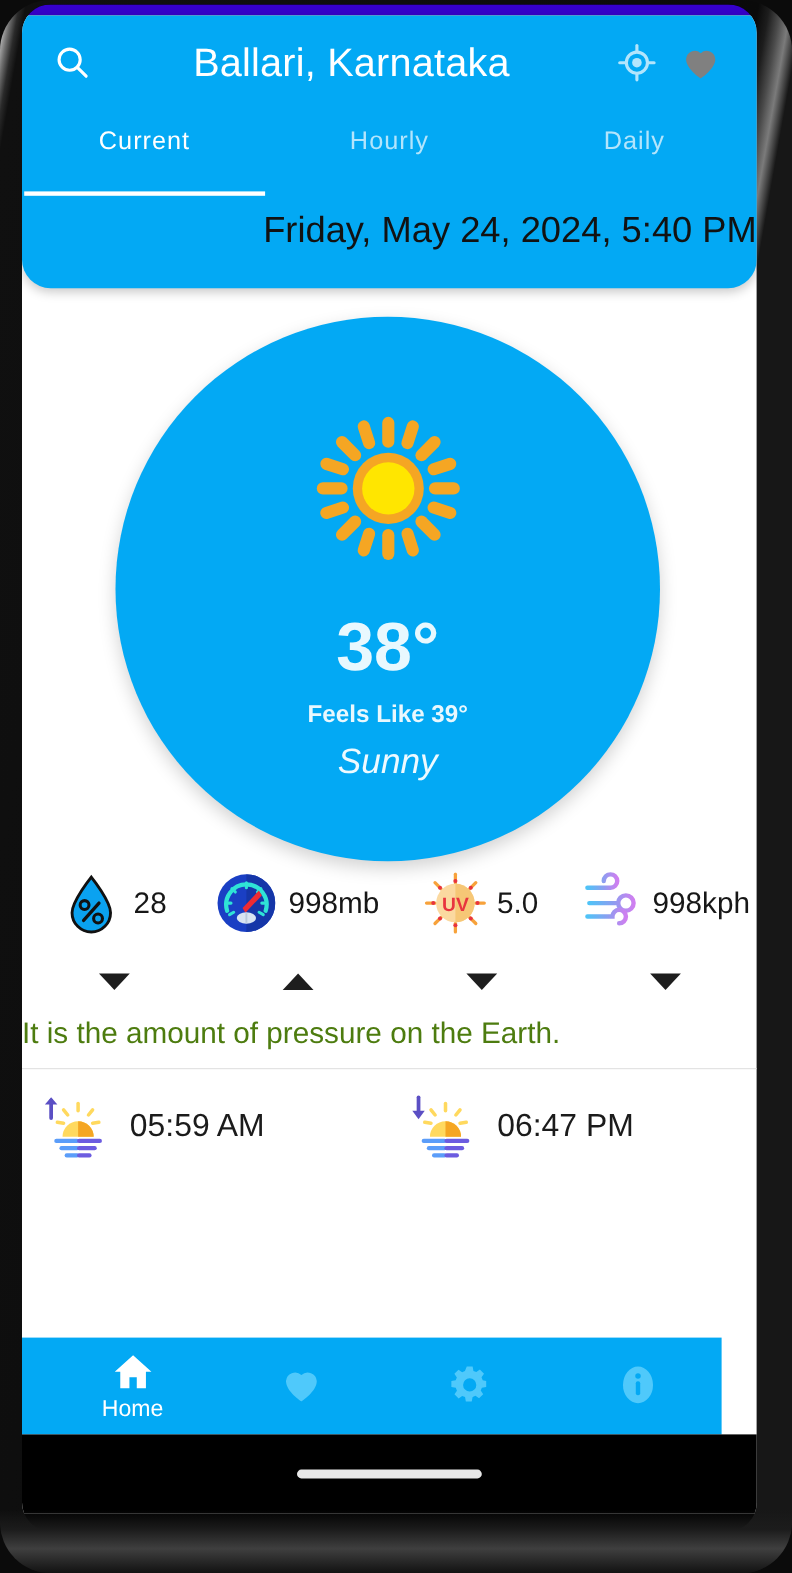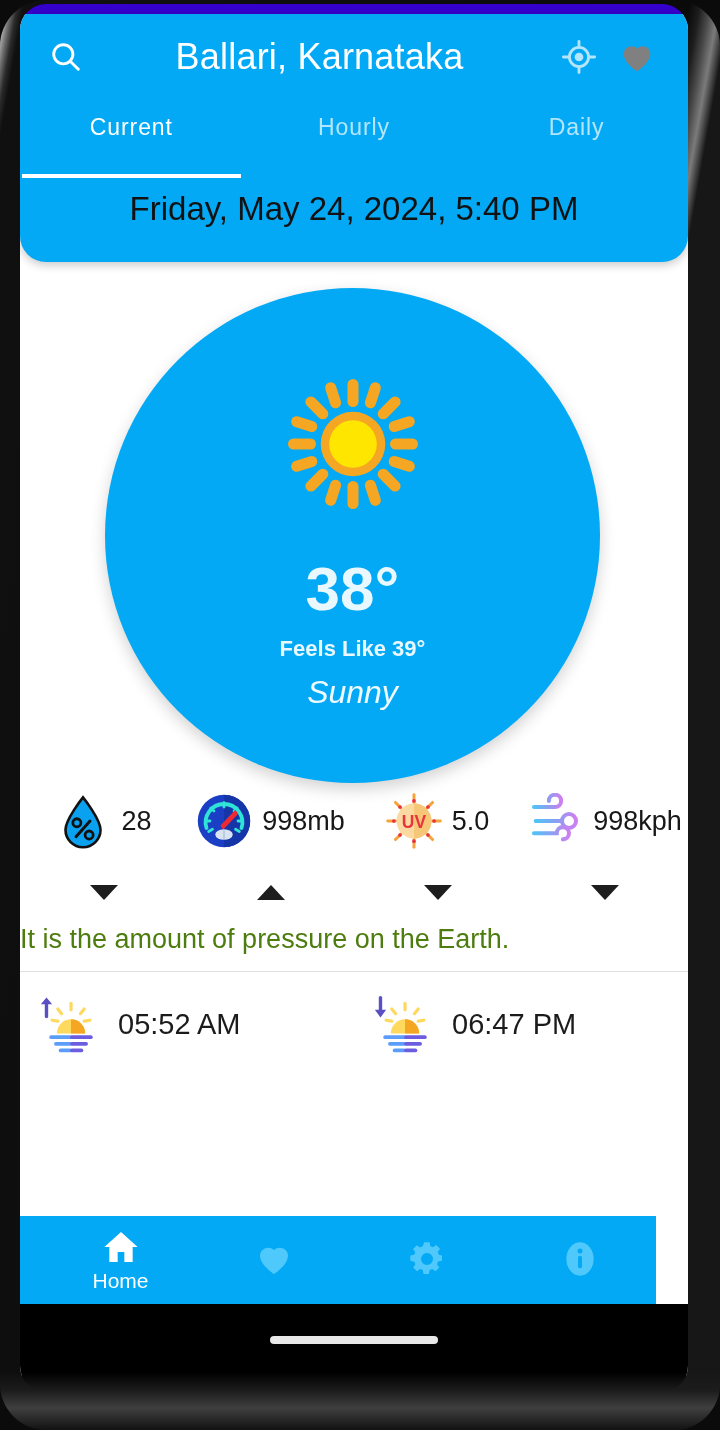--- a/index.html
+++ b/index.html
@@ -110,21 +110,21 @@
   .tab.active::after {
     content:"";
     position:absolute; left: 2px; bottom: 0;
     width: 219px; height: 4px;
     background:#ffffff;
   }
 
   .date-line {
     position: absolute; left: 0; top: 176px;
     width: 668px;
-    text-align: center;
+    text-align: right;
     font-size: 33px;
     color: #121212;
   }
 
   
   .circle {
     position: absolute;
     left: 85px; top: 274px;
     width: 495px; height: 495px;
     border-radius: 50%;
@@ -456,21 +456,21 @@
             <path d="M35 27 a15 15 0 0 1 15 15 h-15 z" fill="#f5a623"></path>
             <g stroke-linecap="round" stroke-width="4">
               <line x1="14" y1="46" x2="34" y2="46" stroke="#5b9df9"></line>
               <line x1="36" y1="46" x2="56" y2="46" stroke="#6c5ce0"></line>
               <line x1="19" y1="53" x2="34" y2="53" stroke="#5b9df9"></line>
               <line x1="36" y1="53" x2="51" y2="53" stroke="#6c5ce0"></line>
               <line x1="24" y1="60" x2="34" y2="60" stroke="#5b9df9"></line>
               <line x1="36" y1="60" x2="46" y2="60" stroke="#6c5ce0"></line>
             </g>
           </svg>
-          <span class="sun-time">05:52 AM</span>
+          <span class="sun-time">05:59 AM</span>
         </div>
 
         <div class="suncell">
           <svg class="sun-icon" viewBox="0 0 70 64">
             <g stroke="#5b4fc4" stroke-width="3.6" stroke-linecap="round">
               <line x1="9" y1="4" x2="9" y2="20"></line>
             </g>
             <path d="M3 17 L9 25 L15 17 z" fill="#5b4fc4"></path>
             <g stroke="#ffd95e" stroke-width="3.4" stroke-linecap="round">
               <line x1="35" y1="10" x2="35" y2="17"></line>

